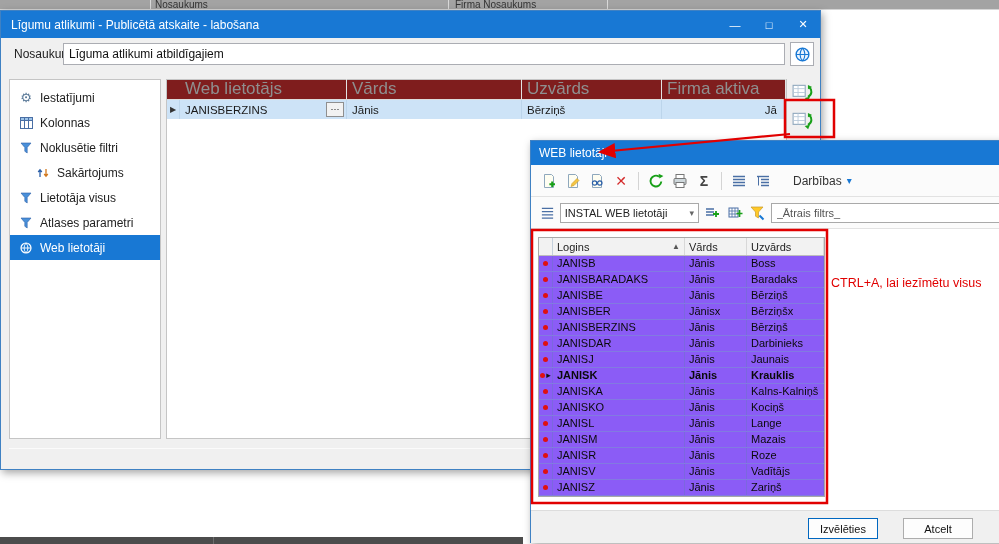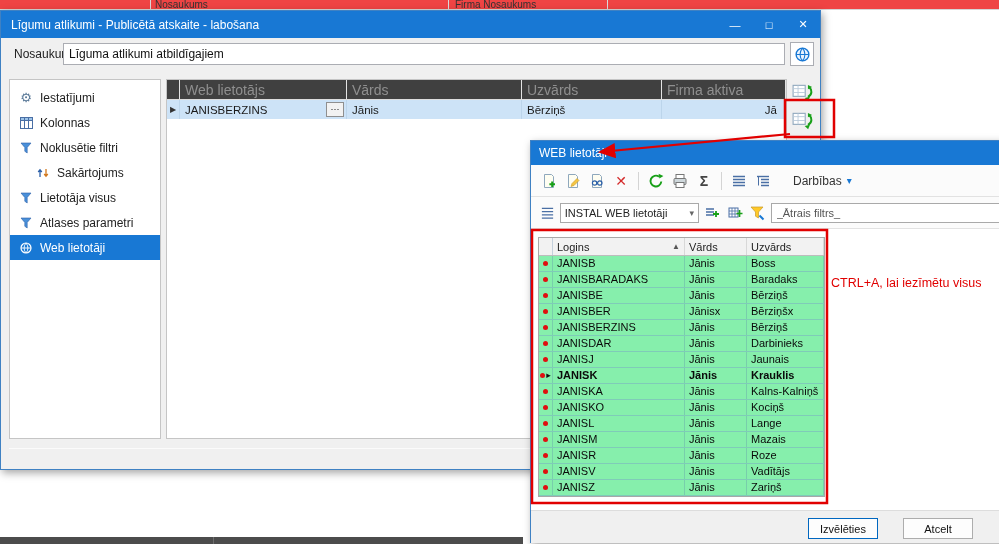--- a/index.html
+++ b/index.html
@@ -5,21 +5,21 @@
   * { margin:0; padding:0; box-sizing:border-box; }
   html,body { width:999px; height:544px; }
   body {
     position:relative; overflow:hidden; background:#ffffff;
     font-family:"Liberation Sans","DejaVu Sans",sans-serif;
     font-size:12px; color:#1a1a1a;
   }
   .abs { position:absolute; }
 
   
-  .bg-top { position:absolute; left:0; top:0; width:999px; height:10px; background:#ef4444; border-bottom:1px solid #d5d5d5; overflow:hidden; }
+  .bg-top { position:absolute; left:0; top:0; width:999px; height:10px; background:#a3a3a3; border-bottom:1px solid #d5d5d5; overflow:hidden; }
   .bg-top .bh { position:absolute; top:0; font-size:10px; line-height:10px; color:#333; white-space:nowrap; }
   .bg-top .v { position:absolute; top:0; width:1px; height:10px; background:#d9d9d9; }
   .bg-bottom { position:absolute; left:0; top:537px; width:523px; height:7px; background:#4c4c4c; }
   .bg-bottom .seg { position:absolute; top:0; width:1px; height:7px; background:#6d6d6d; }
 
   
   .dlg { position:absolute; border:1px solid #3f81c3; box-shadow:2px 3px 8px rgba(0,0,0,.35); background:#f0f0f0; }
   .tbar { background:#1878d4; color:#fff; display:flex; align-items:center; padding-left:10px; }
   .wbtns { margin-left:auto; display:flex; height:100%; }
   .wbtn { width:34px; height:100%; display:flex; align-items:center; justify-content:center; color:#fff; font-size:11px; cursor:default; }
@@ -31,21 +31,21 @@
   .ninput { left:62px; top:32px; width:722px; height:22px; border:1px solid #abadb3; background:#fff; padding:0 5px; font:12px "Liberation Sans",sans-serif; color:#111; }
   .globebtn { left:789px; top:31px; width:24px; height:24px; border:1px solid #abadb3; background:#fff; display:flex; align-items:center; justify-content:center; }
 
   .sidebar { left:8px; top:68px; width:152px; height:360px; background:#fff; border:1px solid #c5c5c5; padding-top:5px; }
   .sitem { height:25px; display:flex; align-items:center; gap:7px; padding-left:9px; font-size:12px; color:#222; cursor:default; }
   .sitem.indent { padding-left:26px; }
   .sitem.sel { background:#1878d4; color:#fff; }
   .sicon { width:14px; display:flex; align-items:center; justify-content:center; font-size:13px; color:#5b7a99; }
 
   .grid { left:165px; top:68px; width:621px; height:360px; background:#fff; border:1px solid #c5c5c5; }
-  .ghead { display:flex; height:20px; background:#404040; border-bottom:1px solid #dcdcdc; color:#8f8f8f; font-size:14px; }
+  .ghead { display:flex; height:20px; background:#7f1d1d; border-bottom:1px solid #dcdcdc; color:#8f8f8f; font-size:17px;align-items:flex-end; }
   .ghead .gc { border-right:1px solid #e3e3e3; display:flex; align-items:center; padding-left:5px; }
   .grow { display:flex; height:19px; background:#cde3f7; font-size:11.5px; }
   .grow .gc { display:flex; align-items:center; padding-left:5px; border-right:1px solid rgba(140,170,200,.25); }
   .gi { width:13px; justify-content:center; padding-left:0 !important; }
   .g1 { width:167px; position:relative; }
   .g2 { width:175px; }
   .g3 { width:140px; }
   .g4 { flex:1; justify-content:flex-end; padding-right:8px; }
   .ghead .g4 { justify-content:flex-start; }
   .rowarr { font-style:normal; font-size:8px; color:#333; }
@@ -74,21 +74,21 @@
 
   .wbody { position:absolute; left:0; top:88px; width:100%; height:281px; background:#fff; }
   .wtable { position:absolute; left:7px; top:96px; width:287px; background:#fff; border:1px solid #a8a8a8; }
   .whead { display:flex; height:18px; background:#f2f2f2; border-bottom:1px solid #bdbdbd; font-size:11px; color:#222; }
   .whead .wc { display:flex; align-items:center; padding-left:4px; border-right:1px solid #d8d8d8; }
   .wind { width:14px; display:flex; align-items:center; justify-content:center; border-right:1px solid rgba(90,130,170,.3); }
   .c-logins { width:132px; }
   .c-vards { width:62px; }
   .c-uzvards { flex:1; }
   .sortarr { margin-left:auto; margin-right:4px; font-size:8px; color:#555; }
-  .wrow { display:flex; height:16px; line-height:15px; background:#86efac; border-bottom:1px solid rgba(120,160,200,.45); font-size:11px; color:#0a0a0a; }
+  .wrow { display:flex; height:16px; line-height:15px; background:#8b5cf6; border-bottom:1px solid rgba(120,160,200,.45); font-size:11px; color:#0a0a0a; }
   .wrow .wc { padding-left:4px; border-right:1px solid rgba(90,130,170,.3); overflow:hidden; white-space:nowrap; }
   .wrow.current { font-weight:bold; }
   .rdot { width:5px; height:5px; border-radius:50%; background:#e01010; display:inline-block; }
   .rcur { font-style:normal; font-size:9px; color:#111; margin-left:1px; line-height:9px; }
 
   .wfoot { position:absolute; left:0; top:369px; width:100%; height:33px; background:#f0f0f0; border-top:1px solid #dddddd; }
   .btn { position:absolute; top:7px; width:70px; height:21px; background:#fdfdfd; border:1px solid #adadad; font:11px "Liberation Sans",sans-serif; color:#111; cursor:default; }
   .btn.primary { left:277px; border:1px solid #0067c0; }
   .btn.plain { left:372px; }
 

